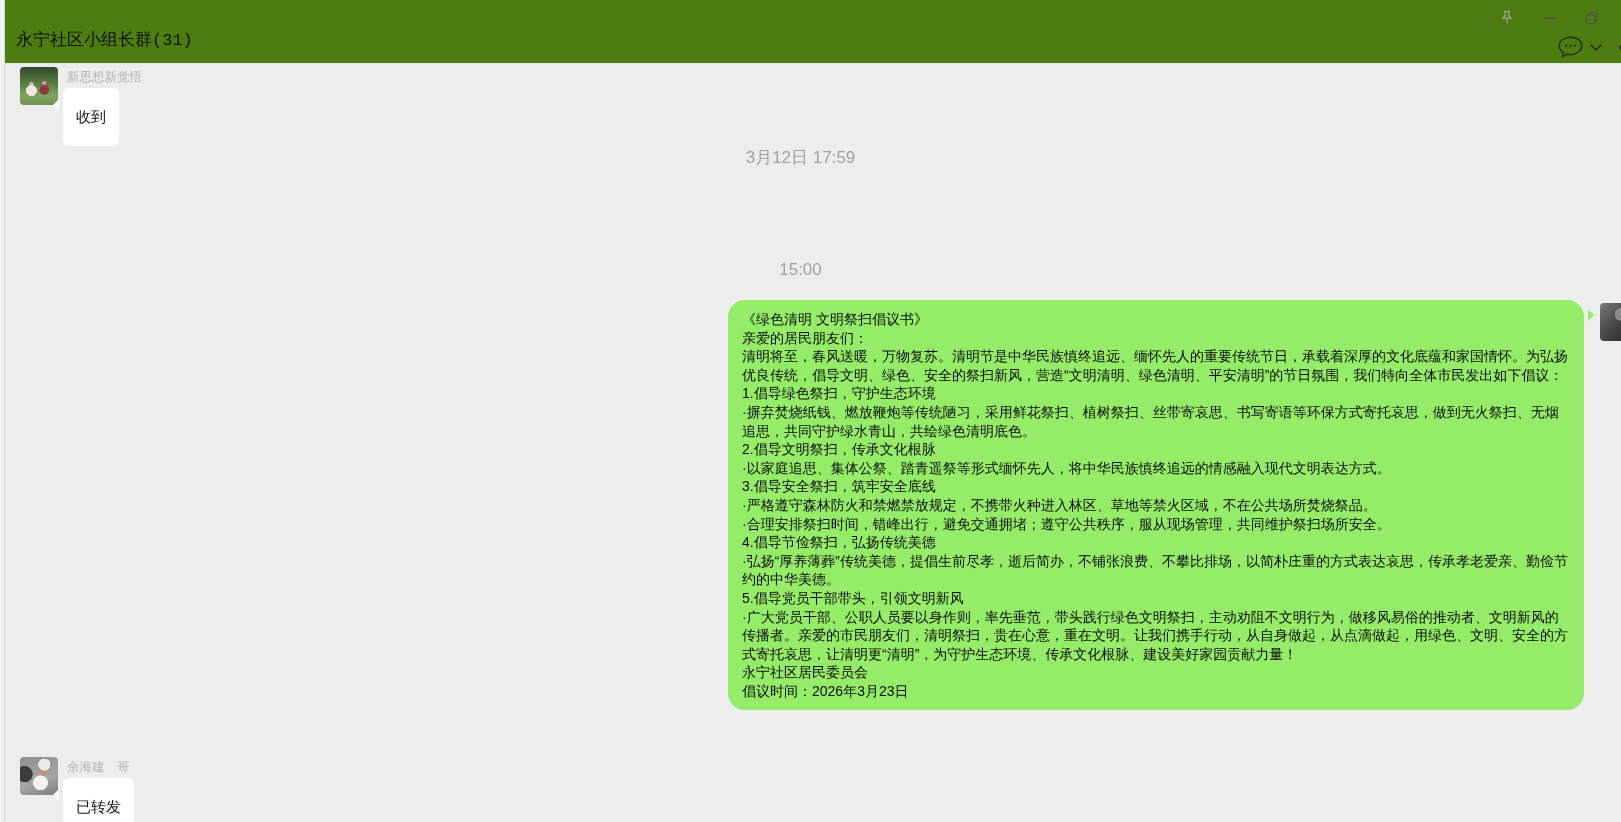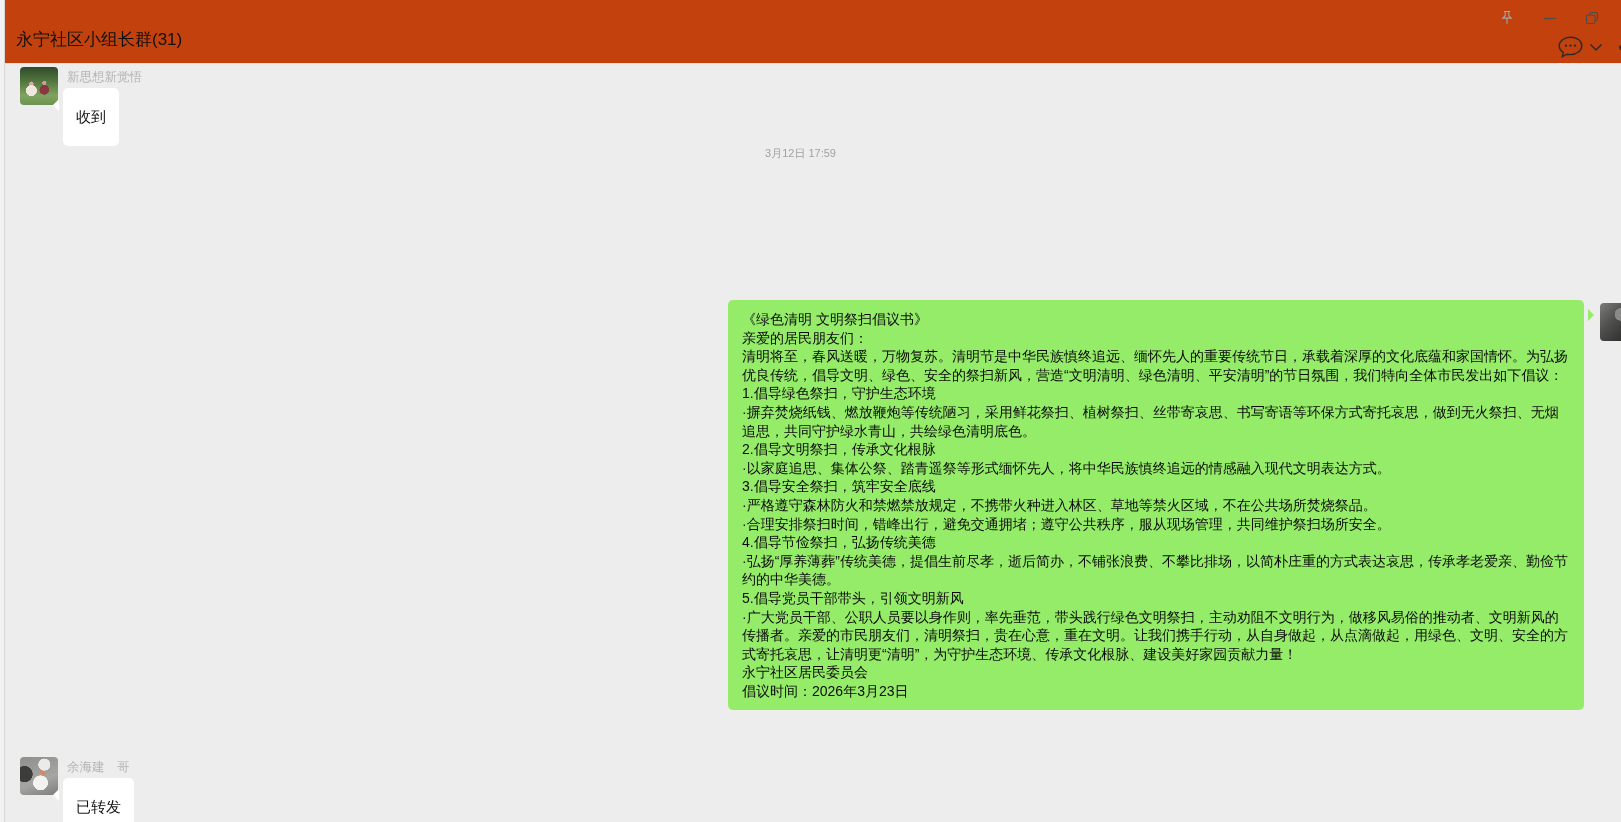--- a/index.html
+++ b/index.html
@@ -5,21 +5,21 @@
   html,body{margin:0;padding:0;background:#cfcfcf;}
   .window{
     position:relative;width:1621px;height:822px;overflow:hidden;
     background:#ededed;
     font-family:"Liberation Sans","DejaVu Sans",sans-serif;
     color:#1a1a1a;
   }
   
   .sliver{position:absolute;left:0;top:0;width:4px;height:822px;background:#f2f2f2;border-right:1px solid #d8d8d8;}
   
-  .titlebar{position:absolute;left:5px;top:0;right:0;height:63px;background:#c2410c;border-bottom:1px solid #e2e2e2;}
+  .titlebar{position:absolute;left:5px;top:0;right:0;height:63px;background:#4d7c0f;border-bottom:1px solid #e2e2e2;font-family:Liberation Mono, monospace;}
   .title{position:absolute;left:11px;top:28px;font-size:17px;color:#111;}
   .win-btn{position:absolute;top:5px;width:30px;height:26px;display:flex;align-items:center;justify-content:center;cursor:default;}
   .btn-pin{left:1487px;}
   .btn-min{left:1530px;}
   .btn-restore{left:1572px;}
   .chat-tool{position:absolute;display:flex;align-items:center;justify-content:center;}
   .tool-more{left:1550px;top:33px;width:30px;height:28px;}
   .tool-chevron{left:1582px;top:40px;width:18px;height:14px;}
   .tool-dot{left:1612px;top:43px;width:8px;height:8px;}
   .dot-glyph{width:5px;height:5px;border-radius:50%;background:#2b2b2b;}
@@ -34,27 +34,27 @@
   }
   .bubble.tail-left::before{
     content:"";position:absolute;left:-10px;top:11px;width:0;height:0;
     border:6px solid transparent;border-right:6px solid #fff;border-left:none;
   }
   
   .row-left .avatar{position:absolute;left:0;top:0;}
   .row-left .name{position:absolute;left:47px;top:2px;}
   .row-left .bubble{position:absolute;left:43px;top:21px;}
   
-  .timestamp{position:absolute;left:0;right:25px;text-align:center;font-size:11px;color:#a2a2a2;}
+  .timestamp{position:absolute;left:0;right:25px;text-align:center;font-size:17px;color:#a2a2a2;}
   .ts1{top:82px;}
   .ts2{top:196px;}
   
   .green-bubble{
     position:absolute;top:236px;right:37px;width:828px;
-    background:#95ec69;border-radius:5px;padding:10px 14px;
+    background:#95ec69;border-radius:17px;padding:10px 14px;
     font-size:14px;line-height:18.6px;color:#0b0b0b;white-space:pre-wrap;
     word-break:break-all;
   }
   .green-bubble::after{
     content:"";position:absolute;right:-10px;top:9px;width:0;height:0;
     border:6px solid transparent;border-left:6px solid #95ec69;border-right:none;
   }
   .self-avatar{position:absolute;left:1595px;top:239px;}
   
   .av-couple{background:
@@ -140,20 +140,21 @@
 
     <div class="msg row-left" style="left:15px;top:3px;width:400px;height:60px;">
       <div class="avatar av-couple"></div>
       <div class="name">新思想新觉悟</div>
       <div class="bubble tail-left">收到</div>
     </div>
 
     <div class="timestamp ts1">3月12日 17:59</div>
 
 
+    <div class="timestamp ts2">15:00</div>
 
     <div class="green-bubble">《绿色清明 文明祭扫倡议书》
 亲爱的居民朋友们：
 清明将至，春风送暖，万物复苏。清明节是中华民族慎终追远、缅怀先人的重要传统节日，承载着深厚的文化底蕴和家国情怀。为弘扬优良传统，倡导文明、绿色、安全的祭扫新风，营造“文明清明、绿色清明、平安清明”的节日氛围，我们特向全体市民发出如下倡议：
 1.倡导绿色祭扫，守护生态环境
 ·摒弃焚烧纸钱、燃放鞭炮等传统陋习，采用鲜花祭扫、植树祭扫、丝带寄哀思、书写寄语等环保方式寄托哀思，做到无火祭扫、无烟追思，共同守护绿水青山，共绘绿色清明底色。
 2.倡导文明祭扫，传承文化根脉
 ·以家庭追思、集体公祭、踏青遥祭等形式缅怀先人，将中华民族慎终追远的情感融入现代文明表达方式。
 3.倡导安全祭扫，筑牢安全底线
 ·严格遵守森林防火和禁燃禁放规定，不携带火种进入林区、草地等禁火区域，不在公共场所焚烧祭品。

